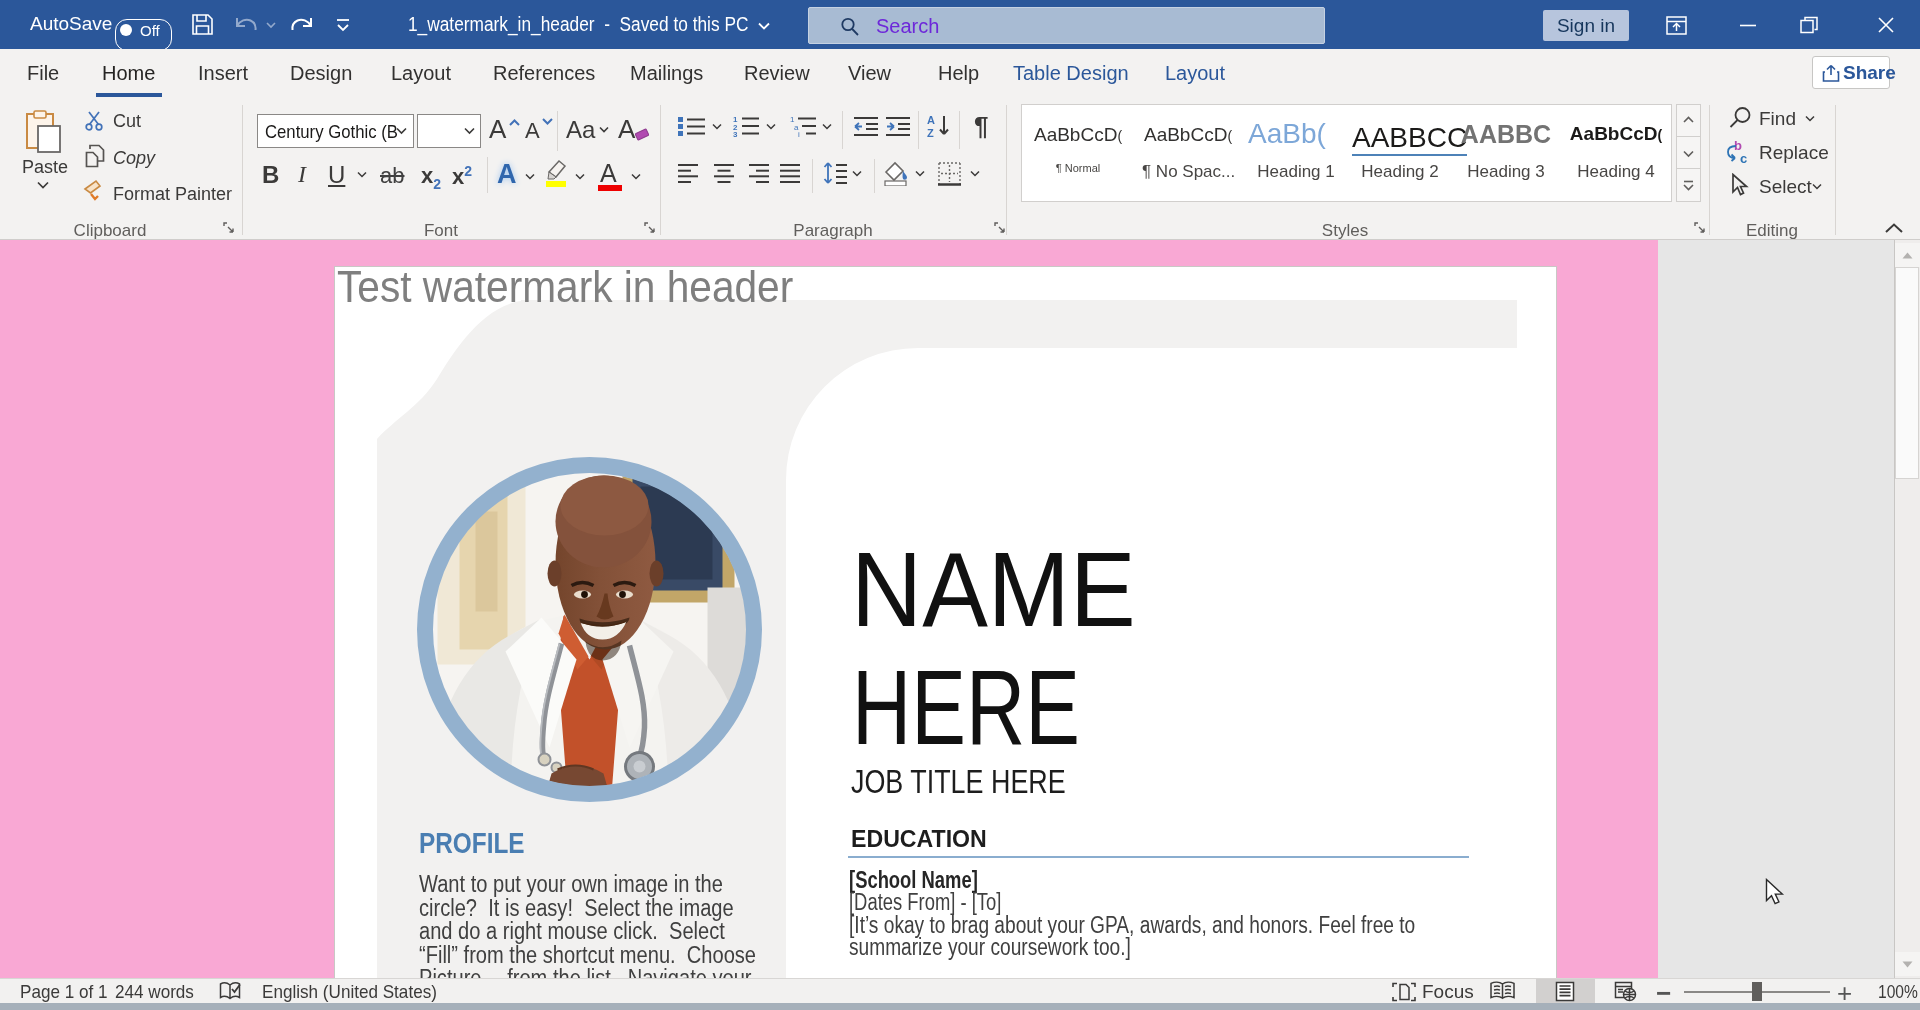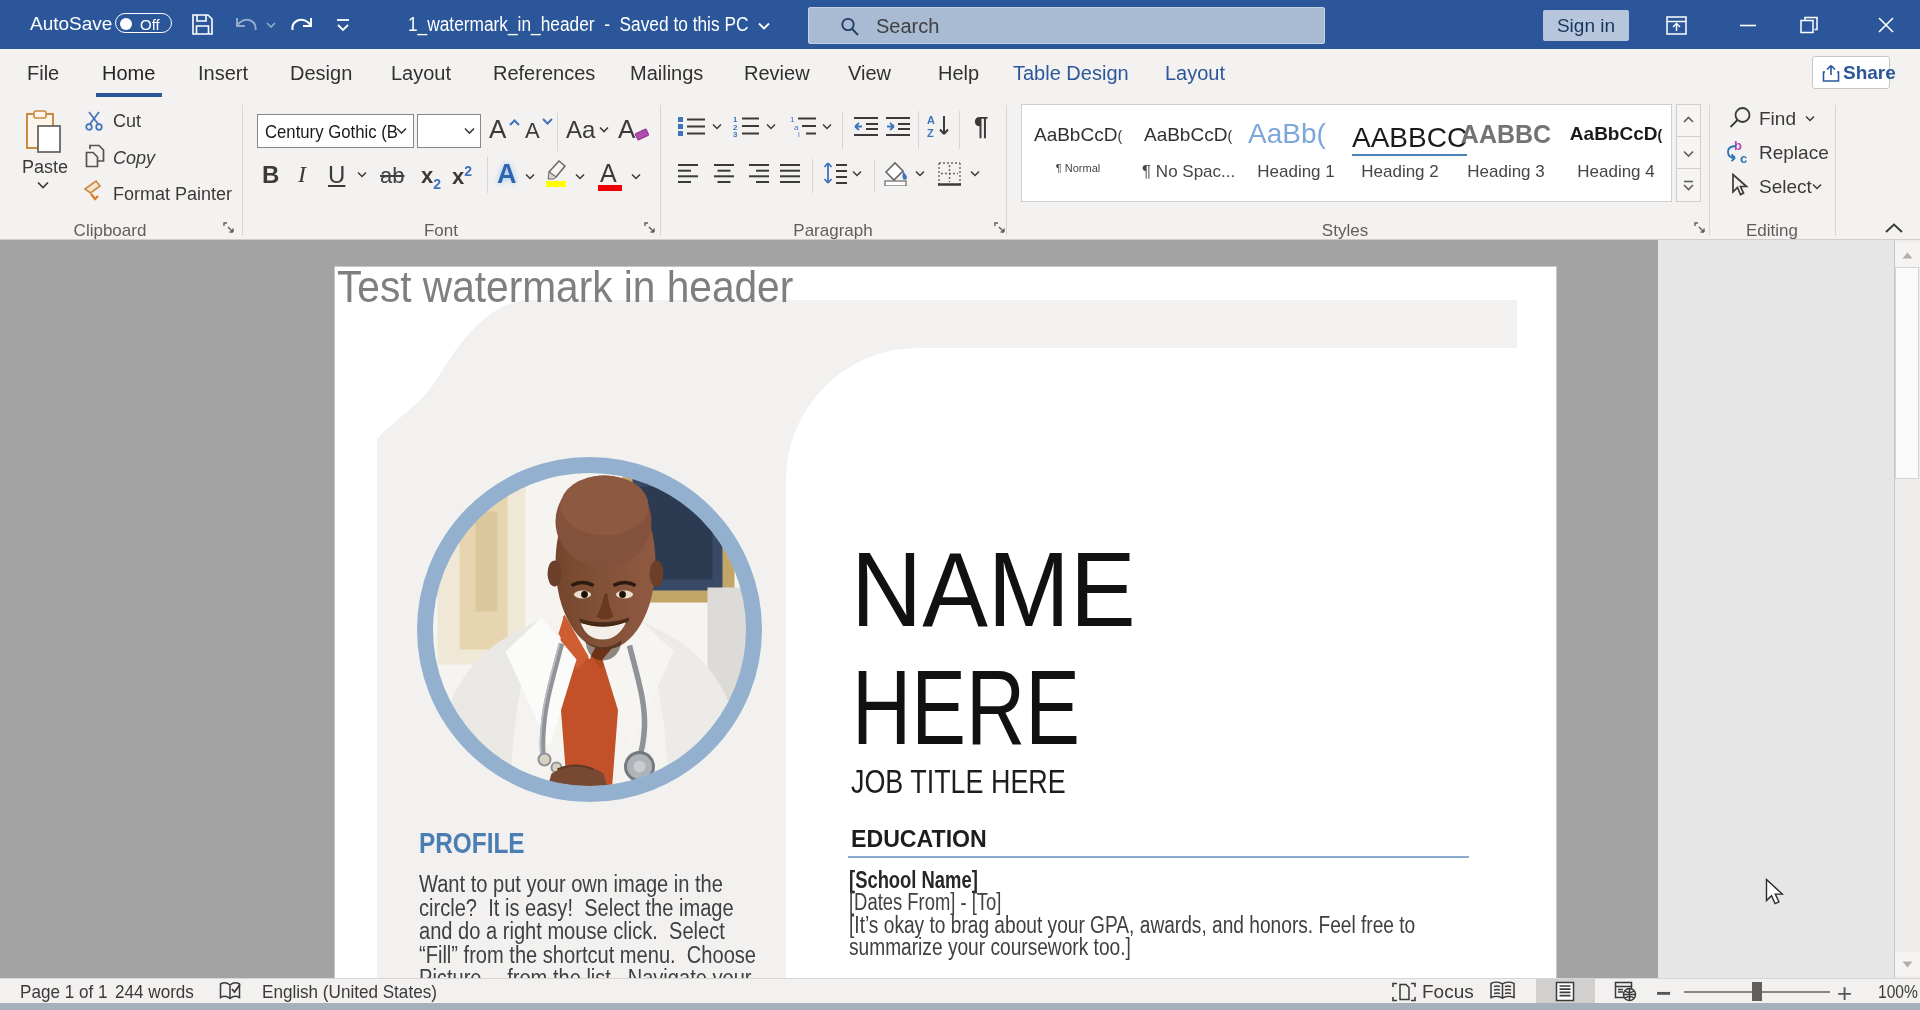--- a/index.html
+++ b/index.html
@@ -17,35 +17,35 @@
 .tab.ctx { color:#2b579a; }
 
 
 #ribbon { position:absolute; left:0; top:97px; width:1920px; height:143px; background:#f3f2f1; border-bottom:1px solid #cfcdcb; }
 .vsep { position:absolute; width:1px; background:#d8d5d2; top:8px; height:130px; }
 .glabel { position:absolute; top:124px; font-size:17px; color:#605e5c; white-space:nowrap; text-align:center; }
 .launch { position:absolute; top:124px; width:14px; height:14px; }
 .btxt { position:absolute; font-size:18px; color:#3b3a39; white-space:nowrap; }
 
 
-#canvas { position:absolute; left:0; top:240px; width:1658px; height:738px; background:#a3a3a3; }
+#canvas { position:absolute; left:0; top:240px; width:1658px; height:738px; background:#f9a8d4; }
 #page { position:absolute; left:335px; top:27px; width:1221px; height:711px; background:#fff; box-shadow:0 0 0 1px #c9c7c5; }
 
 
 #statusbar { position:absolute; left:0; top:978px; width:1920px; height:25px; background:#f2f1f0; border-top:1px solid #d8d6d4; }
 #statusbar .stxt { position:absolute; font-size:19px; color:#3b3a39; white-space:nowrap; top:2px; }
 #bottomstrip { position:absolute; left:0; top:1003px; width:1920px; height:7px; background:#a6b0ba; }
 </style>
 </head>
 <body>
 
 <div id="titlebar">
   <div class="txt" style="left:30px; top:13px;">AutoSave</div>
 
-  <div class="abs" style="left:115px; top:13px; width:57px; height:20px; border:1.5px solid #fff; border-radius:12px;text-align:right;">
+  <div class="abs" style="left:115px; top:19px; width:57px; height:32px; border:1.5px solid #fff; border-radius:12px;text-align:right;">
     <div class="abs" style="left:4px; top:4px; width:12px; height:12px; border-radius:50%; background:#fff;"></div>
     <div class="abs" style="left:24px; top:2px; font-size:15px; color:#fff;">Off</div>
   </div>
 
   <svg class="abs" style="left:190px; top:12px;" width="25" height="25" viewBox="0 0 25 25" fill="none" stroke="#fff" stroke-width="1.6">
     <path d="M3 3 H18 L22 7 V22 H3 Z"></path>
     <path d="M7 3 V9 H16 V3"></path>
     <path d="M6.5 22 V14 H18.5 V22"></path>
   </svg>
 
@@ -69,21 +69,21 @@
   <div class="txt" style="left:408px; top:13px; font-size:20px; transform:scaleX(0.865); transform-origin:left top;">1_watermark_in_header&nbsp; -&nbsp; Saved to this PC</div>
   <svg class="abs" style="left:757px; top:21px;" width="14" height="10" viewBox="0 0 14 10" fill="none" stroke="#fff" stroke-width="1.8">
       <path d="M2 2.5 L7 7.5 L12 2.5"></path>
     </svg>
 
   <div class="abs" style="left:808px; top:7px; width:517px; height:37px; background:#a8bbd3; border:1px solid #c5d1e2; border-radius:2px;">
     <svg class="abs" style="left:30px; top:8px;" width="21" height="21" viewBox="0 0 21 21" fill="none" stroke="#1f3a63" stroke-width="1.8">
       <circle cx="9" cy="8.5" r="5.7"></circle>
         <path d="M13.2 13 L19 19"></path>
     </svg>
-    <div class="abs" style="left:67px; top:7px; font-size:20px; color:#404040;">Search</div>
+    <div class="abs" style="left:67px; top:7px; font-size:20px; color:#6d28d9;">Search</div>
   </div>
 
   <div class="abs" style="left:1543px; top:10px; width:86px; height:31px; background:#b7c5dd; border-radius:2px;">
     <div class="abs" style="left:0; top:5px; width:86px; text-align:center; font-size:19px; color:#16365c;">Sign in</div>
   </div>
 
   <svg class="abs" style="left:1665px; top:14px;" width="23" height="23" viewBox="0 0 23 23" fill="none" stroke="#fff" stroke-width="1.5">
     <rect x="2" y="3" width="19" height="17"></rect>
     <path d="M2 7.5 H21"></path>
     <path d="M11.5 17 V10"></path>

